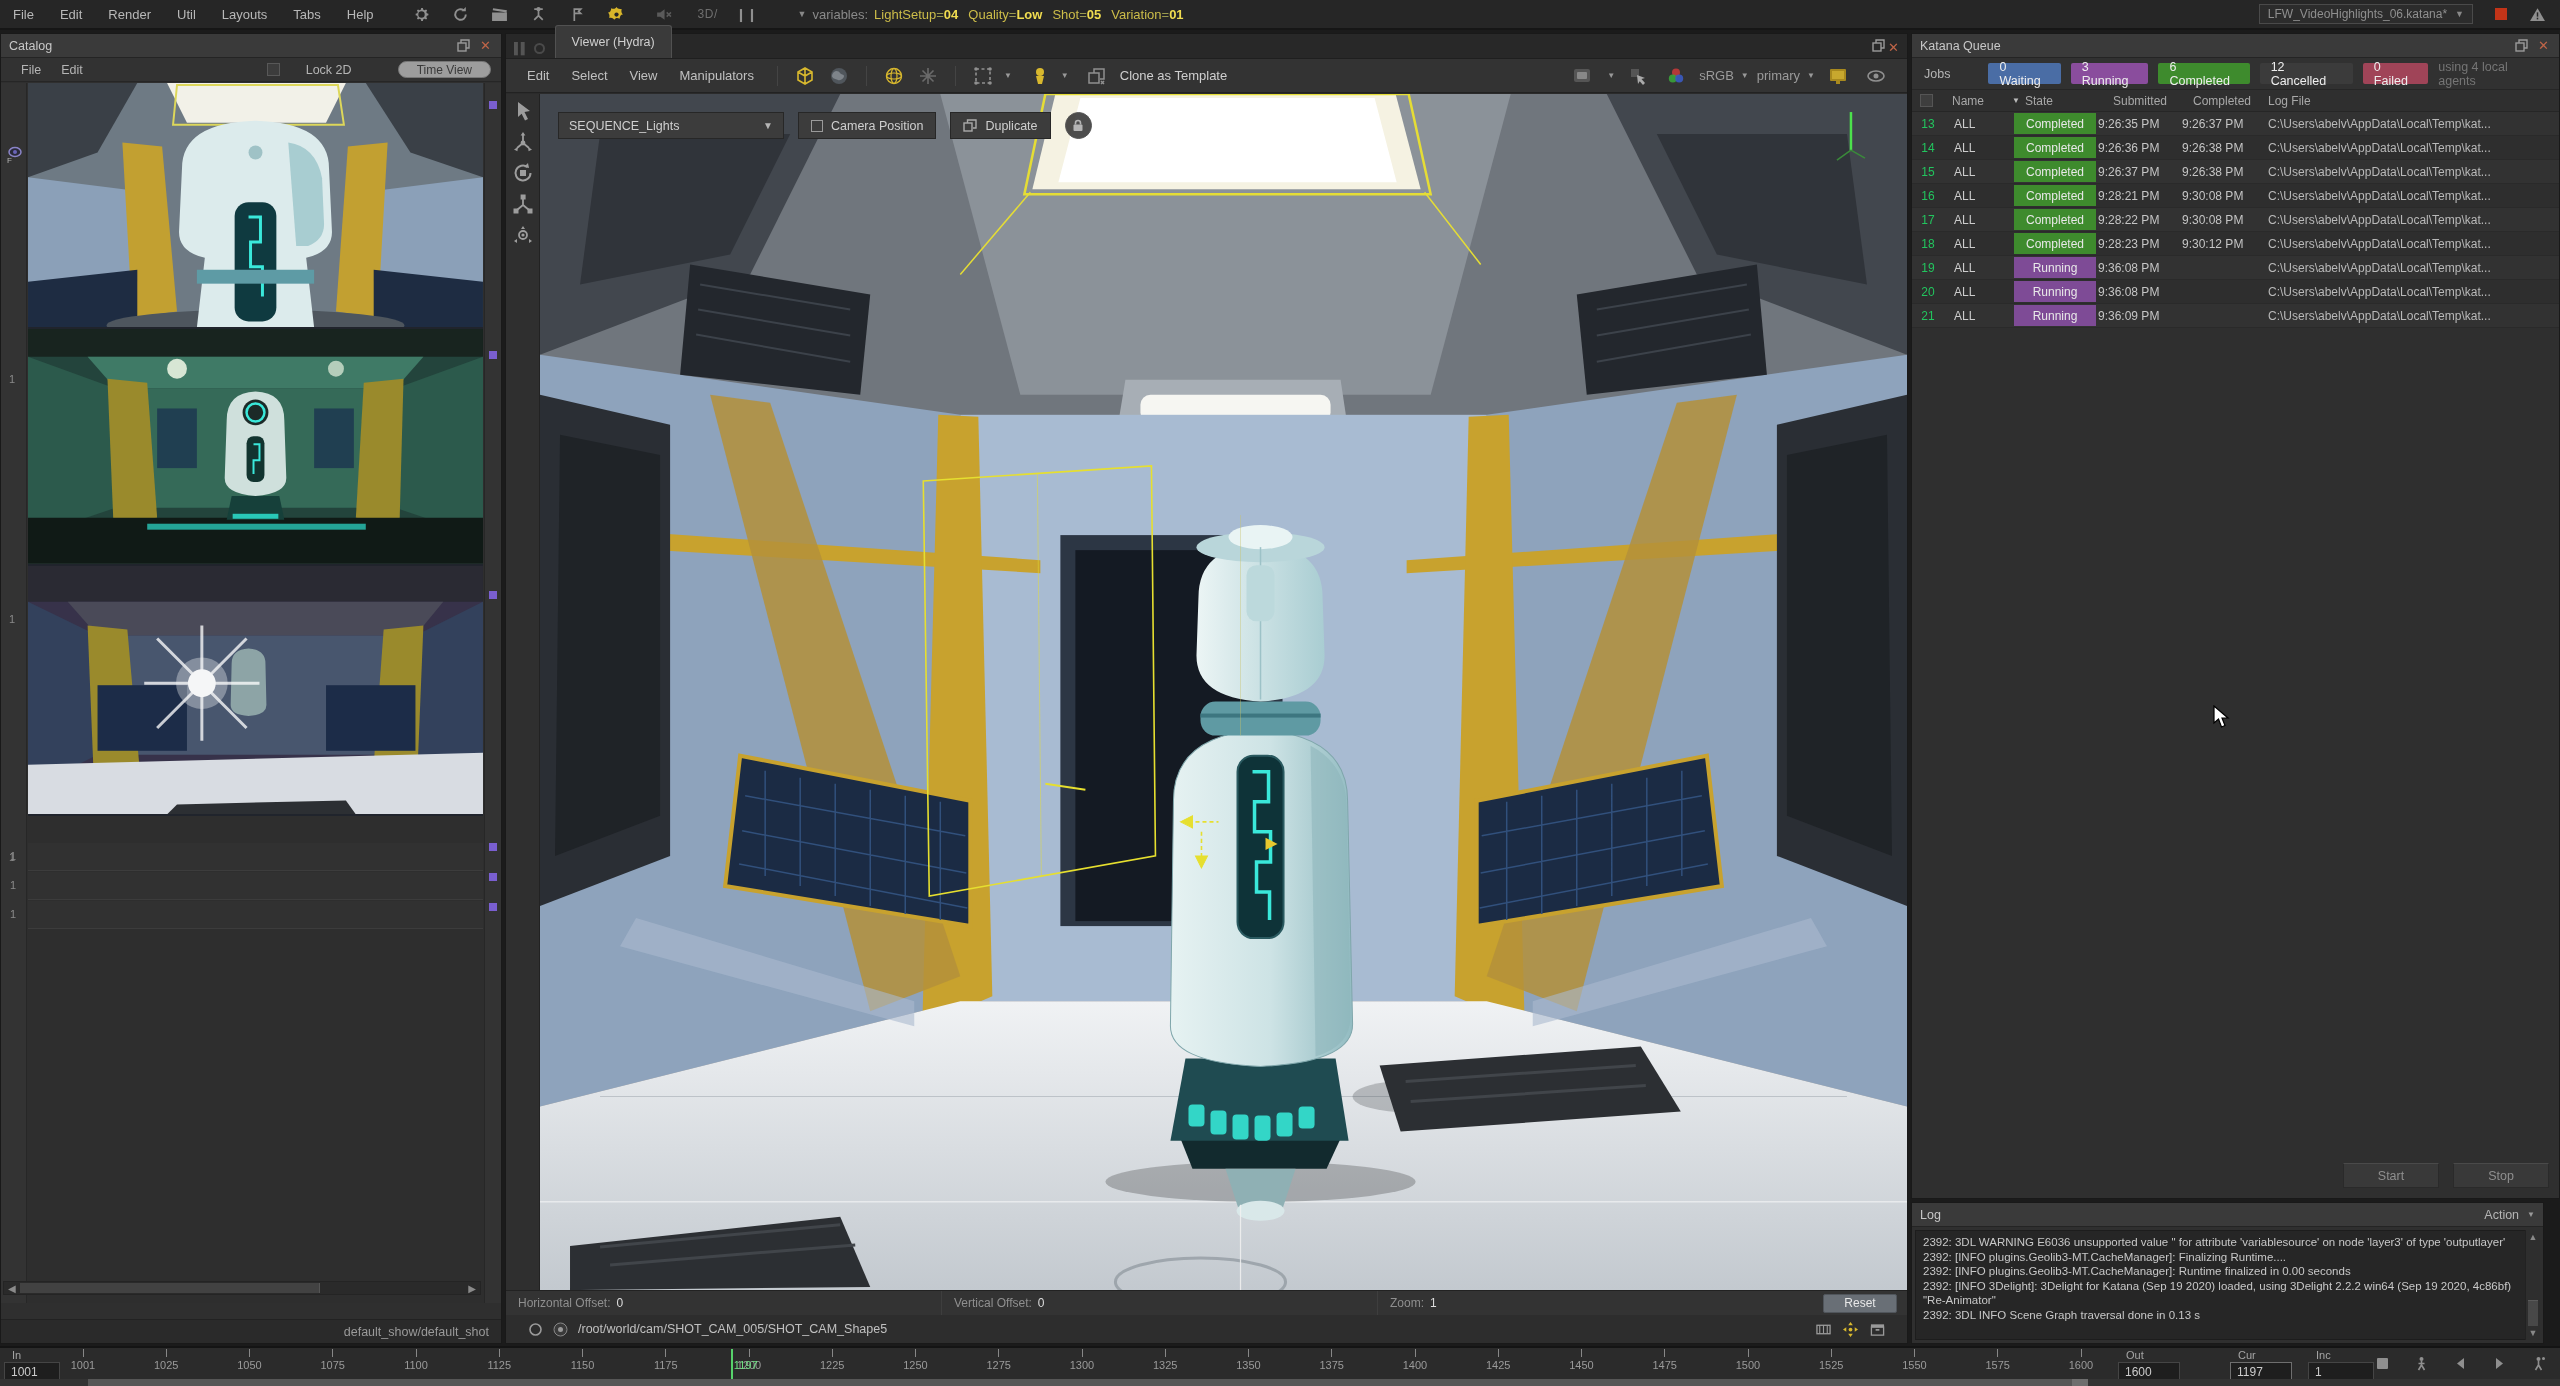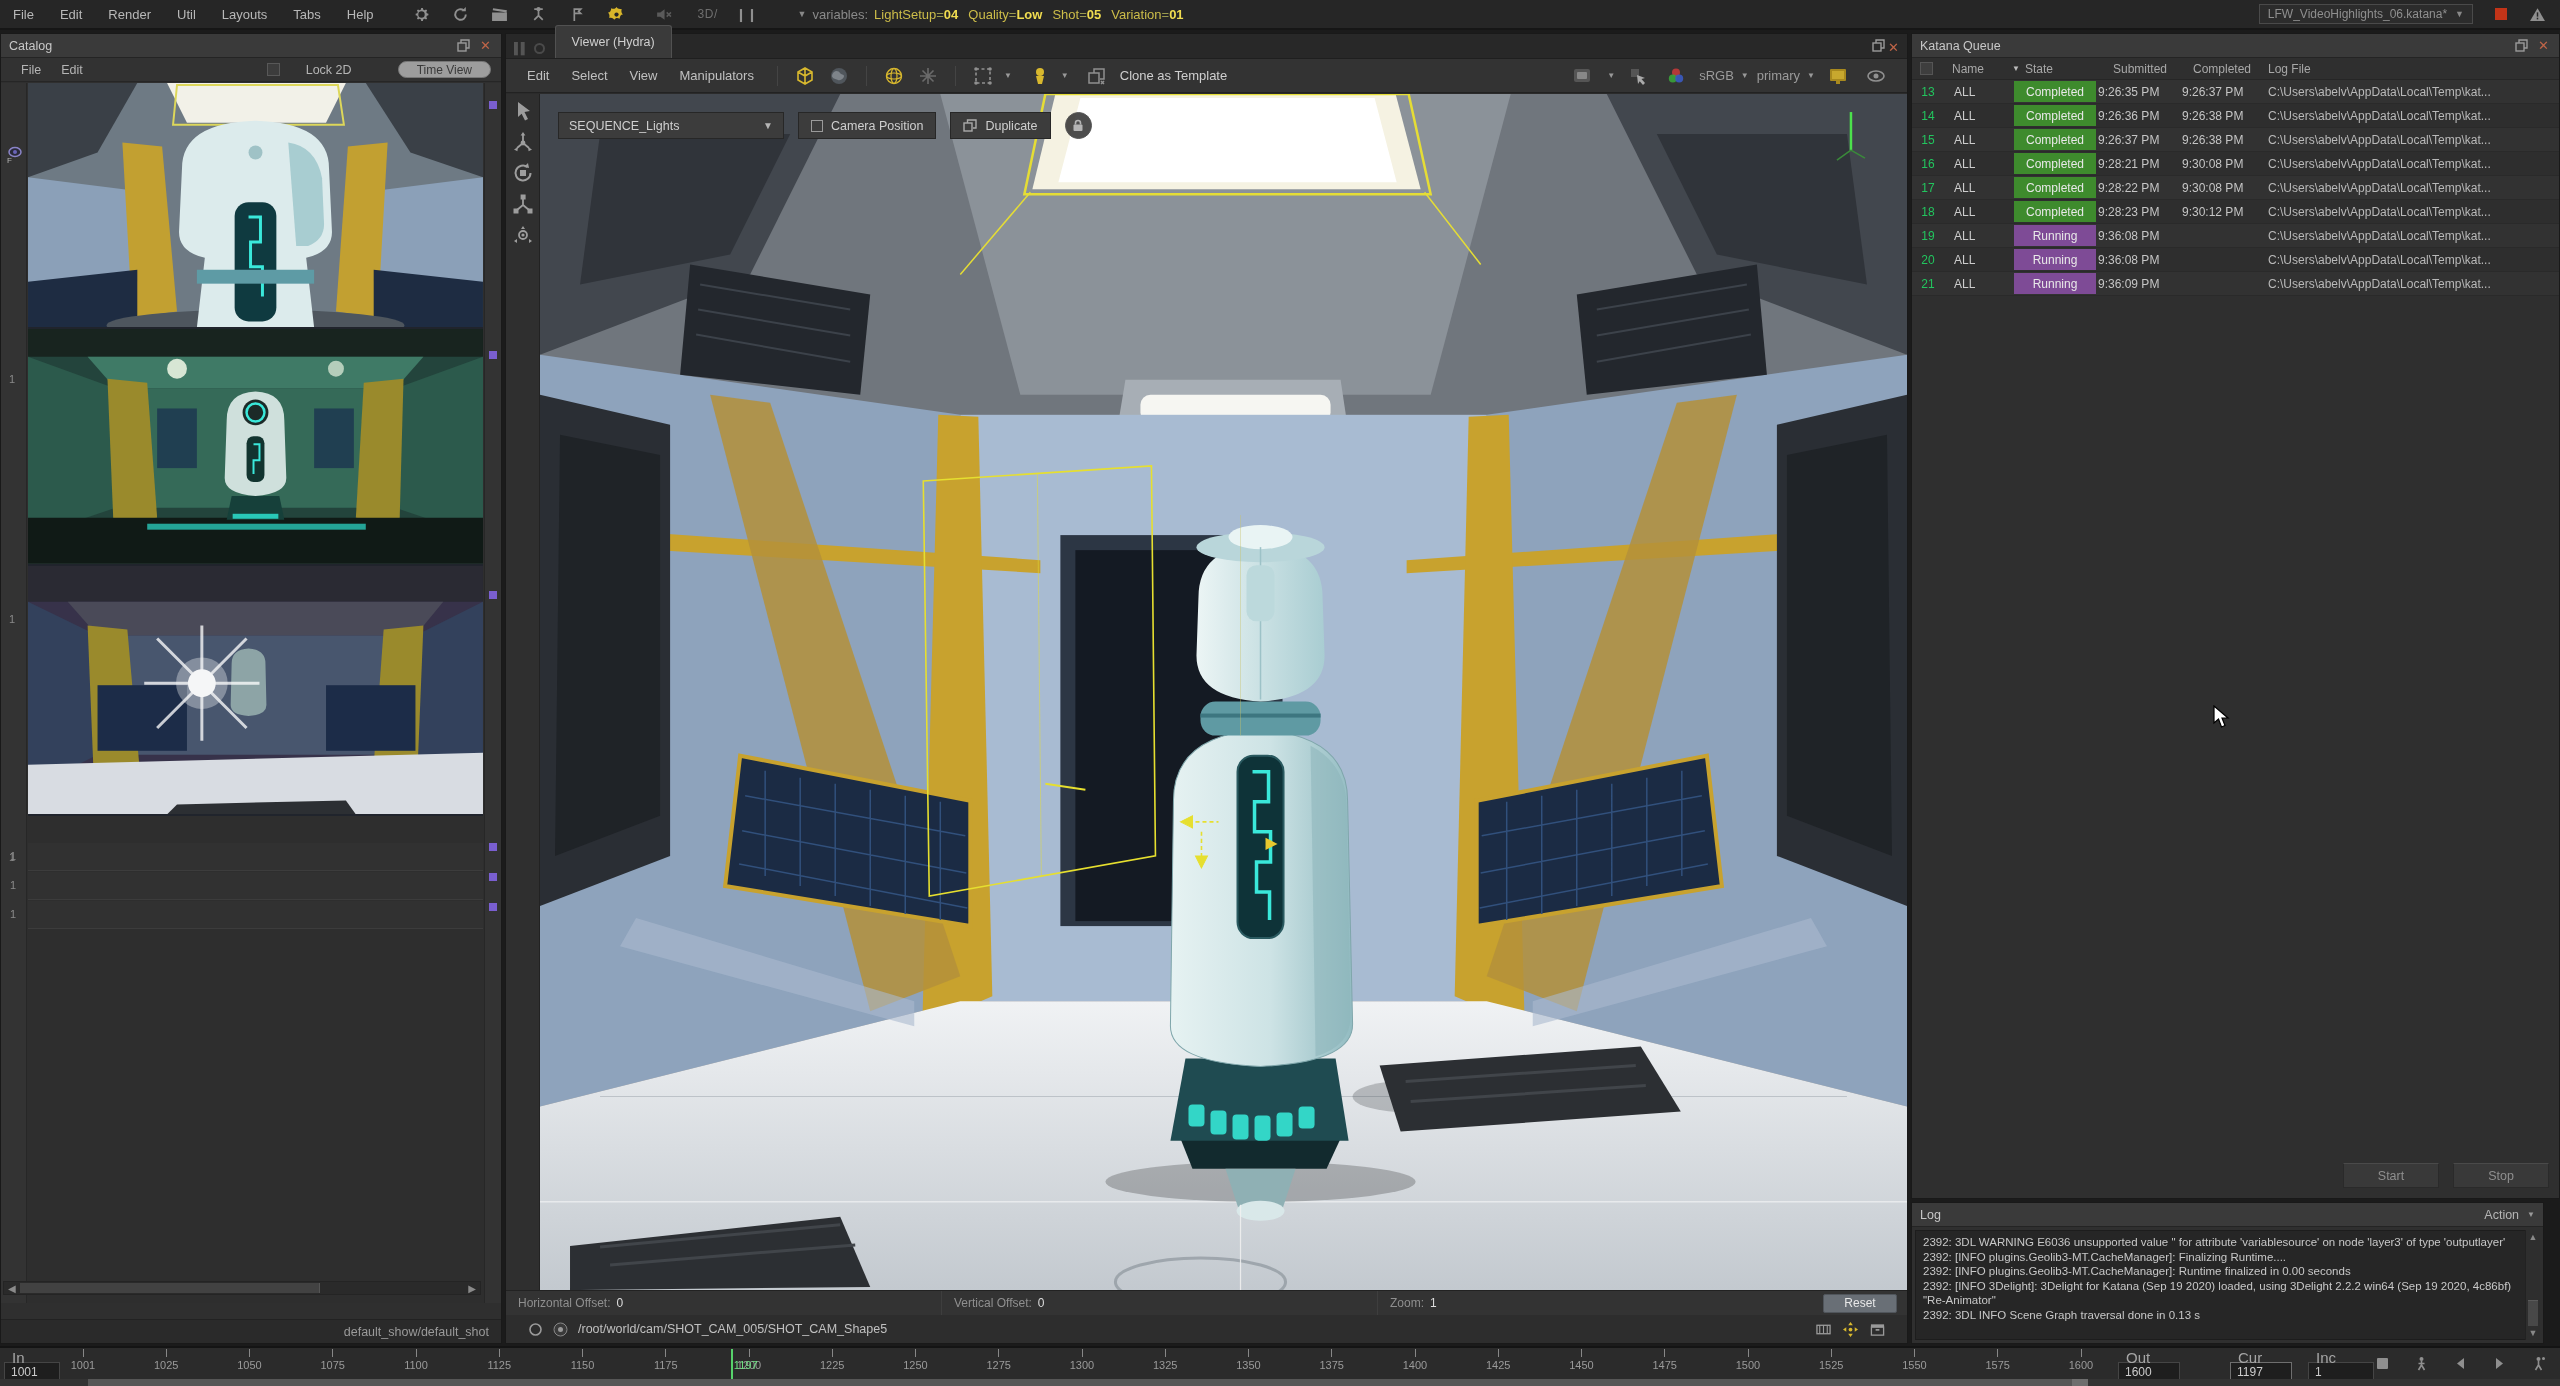--- a/index.html
+++ b/index.html
@@ -154,21 +154,21 @@
   .log-scroll { position:absolute; right:3px; top:27px; bottom:3px; width:15px; background:#2e2e2e;
     border-left:1px solid #222; }
   .log-scroll .arr { position:absolute; left:0; right:0; text-align:center; color:#888; font-size:9px; }
   .log-scroll .sthumb { position:absolute; left:2px; right:2px; bottom:14px; height:26px;
     background:#484848; border-top:1px solid #5a5a5a; }
 
   
   #timeline { position:absolute; left:0; right:0; bottom:0; height:40px; background:#2b2b2b;
     border-top:2px solid #141414; }
   .tl-group { position:absolute; top:1px; }
-  .tl-lbl { color:#a5a5a5; font-size:15px; height:13px; padding-left:8px; }
+  .tl-lbl { color:#a5a5a5; font-size:11px; height:13px; padding-left:8px; }
   .tl-field { height:19px; background:#1e1e1e; border:1px solid #454545; color:#ccc;
     display:flex; align-items:center; padding:0 6px; font-size:12px; }
   .tl-ruler { position:absolute; left:66px; right:462px; top:1px; height:32px; }
   .ticks { display:flex; justify-content:space-between; height:100%; }
   .tick { display:flex; flex-direction:column; align-items:center; width:34px; }
   .tick i { width:1px; height:8px; background:#888; }
   .tick span { color:#9a9a9a; font-size:11px; margin-top:2px; }
   .playhead { position:absolute; top:0; width:2px; height:30px; background:#57d26b; }
   .playhead span { position:absolute; top:10px; left:3px; color:#6fe083; font-size:11px; }
   .transport { position:absolute; right:14px; top:8px; display:flex; gap:24px; align-items:center; }
@@ -697,20 +697,31 @@
   <div class="panel-header">
     <span>Katana Queue</span>
     <span class="hdr-icons">
       <svg class="hdr-ic" viewBox="0 0 13 13">
           <rect x="1" y="4" width="8" height="8" fill="none" stroke="currentColor" stroke-width="1.4"></rect>
           <path fill="none" stroke="currentColor" stroke-width="1.4" d="M4 4V1h8v8h-3"></path>
         </svg>
       <span class="hdr-ic close">✕</span>
     </span>
   </div>
+  <div class="jobs-row">
+    <span class="jobs-label">Jobs</span>
+    <span style="display:flex;gap:10px">
+        <span class="job-badge" style="background: rgb(74, 109, 165);">0 Waiting</span>
+        <span class="job-badge" style="background: rgb(138, 77, 157);">3 Running</span>
+        <span class="job-badge" style="background: rgb(62, 139, 45);">6 Completed</span>
+        <span class="job-badge" style="background: rgb(59, 59, 59);">12 Cancelled</span>
+        <span class="job-badge" style="background: rgb(160, 68, 88);">0 Failed</span>
+      </span>
+    <span class="agents-note">using 4 local agents</span>
+  </div>
   <div class="qtable-hdr">
     <span class="chk"></span>
     <span>Name</span>
     <span class="hdr-state">
         <span class="sort-caret">▼</span>
         <span>State</span>
       </span>
     <span style="text-align:center">Submitted</span>
     <span style="text-align:center">Completed</span>
     <span style="padding-left:6px">Log File</span>

